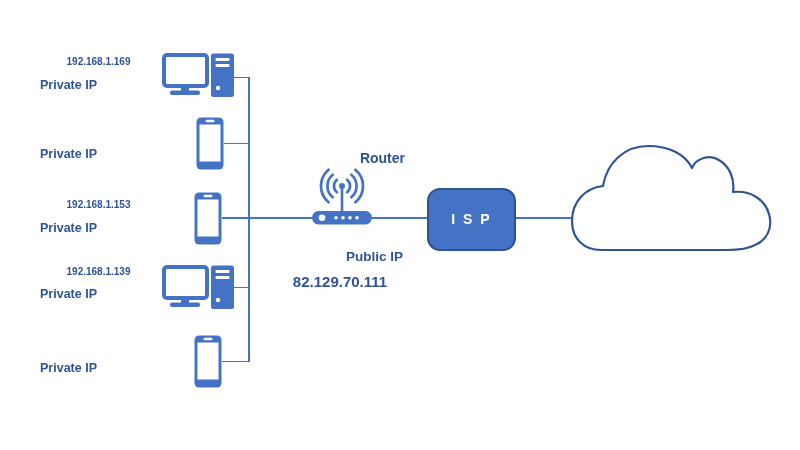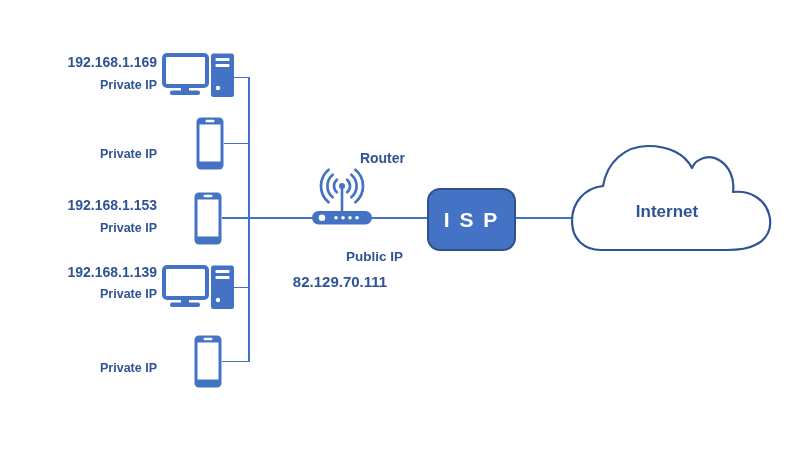--- a/index.html
+++ b/index.html
@@ -1,32 +1,32 @@
 <!DOCTYPE html>
 <html><head>
 <meta charset="utf-8">
 <style>
   html,body{margin:0;padding:0;background:#fff;}
   body{width:800px;height:450px;overflow:hidden;position:relative;
        font-family:"Liberation Sans","DejaVu Sans",sans-serif;}
   .canvas{position:absolute;left:0;top:0;width:800px;height:450px;background:#fff;}
   .abs{position:absolute;}
   .lbl{color:#2F5496;font-weight:bold;line-height:16px;}
-  .dev-ip{font-size:14px;text-align:right;width:117px;left:40px;}
-  .dev-type{font-size:12.5px;text-align:right;width:117px;left:40px;}
+  .dev-ip{font-size:10px;text-align:center;width:117px;left:40px;}
+  .dev-type{font-size:12.5px;text-align:left;width:117px;left:40px;}
   .line{background:#4472C4;position:absolute;}
   .hline{height:1.5px;}
   .vline{width:1.5px;}
   .router-name{left:280px;top:150px;width:125px;text-align:right;font-size:14px;}
   .router-ip{left:277px;top:231px;width:126px;text-align:center;font-size:15px;margin-top:43px;}
   .router-pub{left:277px;top:249px;width:126px;text-align:right;font-size:13.5px;}
   .isp-box{left:427px;top:188px;width:89px;height:63px;background:#4472C4;
            border:2px solid #2F528F;border-radius:13px;box-sizing:border-box;}
   .isp-box span{display:block;width:100%;height:59px;line-height:59px;text-align:center;
-           color:#fff;font-weight:bold;font-size:21px;letter-spacing:2px;}
+           color:#fff;font-weight:bold;font-size:14px;letter-spacing:2px;}
   .cloud-label{left:567px;top:202px;width:200px;text-align:center;font-size:17px;line-height:20px;}
 </style>
 </head>
 <body>
 
 <div class="canvas">
 
   <div class="abs lbl dev-ip" style="top:54px">192.168.1.169</div>
   <div class="abs lbl dev-type" style="top:77px">Private IP</div>
   <svg class="abs" style="left:162px;top:53px" width="72" height="45" viewBox="0 0 72 45">
@@ -114,15 +114,14 @@
              C 1,61 13,46 32,44
              C 36,20 54,4 77,4
              C 98,4 114,12 121,26
              C 125,16 139,12 148,18
              C 158,24 164,36 162,50
              C 180,48 194,58 198,72
              C 202,86 196,98 184,103
              C 177,107 166,108 156,108
              Z" fill="#fff" stroke="#2F5496" stroke-width="2.2" stroke-linejoin="round"></path>
   </svg>
-  <div class="abs lbl cloud-label">Internet</div>
 
 </div>
 
 </body></html>

